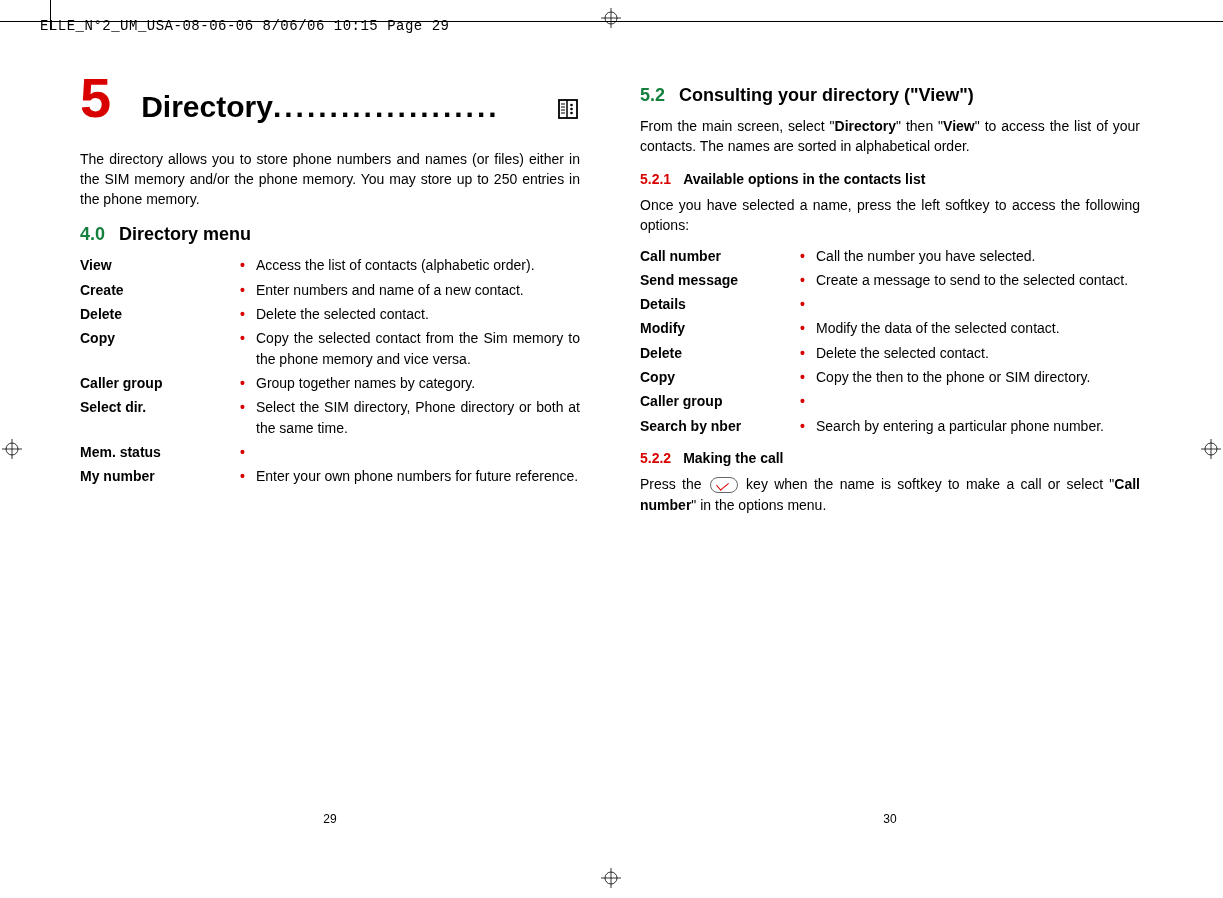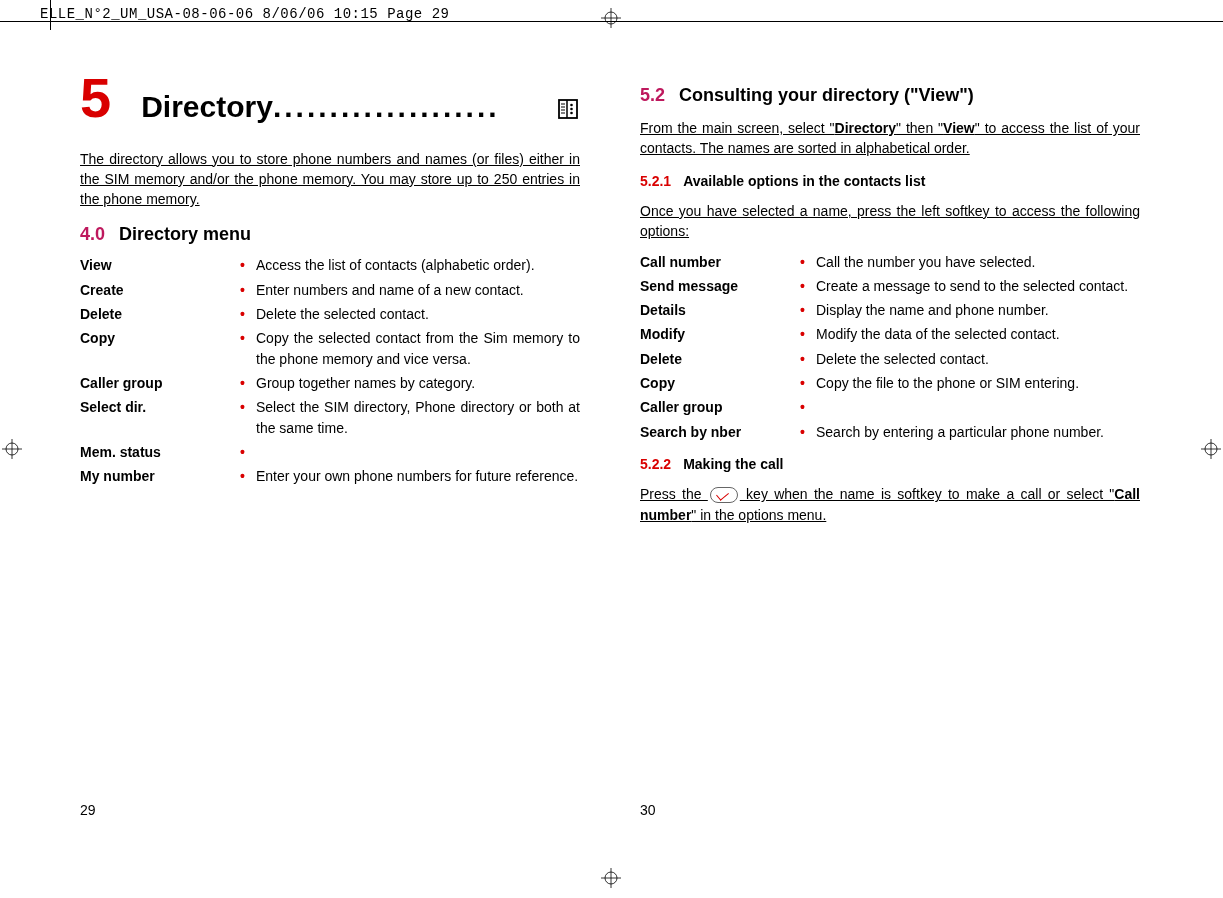--- a/index.html
+++ b/index.html
@@ -7,21 +7,21 @@
     padding: 0;
     font-family: Arial, Helvetica, sans-serif;
     background: #fff;
     width: 1223px;
     height: 898px;
     position: relative;
     color: #000;
   }
   .print-header {
     position: absolute;
-    top: 6px;
+    top: 18px;
     left: 40px;
     font-family: "Courier New", monospace;
     font-size: 14px;
     letter-spacing: 0.5px;
   }
   .print-line-h {
     position: absolute;
     top: 21px;
     left: 0;
     right: 0;
@@ -90,42 +90,42 @@
     margin-left: 4px;
   }
 
   .intro { text-align: justify; margin-bottom: 18px; }
 
   .sec-heading {
     font-size: 18px;
     font-weight: bold;
     margin: 12px 0 8px 0;
   }
-  .sec-heading .sec-num { color: #be185d; margin-right: 14px; margin-top: 23px; }
+  .sec-heading .sec-num { color: #15803d; margin-right: 14px; margin-top: 23px; }
 
   .subsec-heading {
     font-size: 14px;
     font-weight: bold;
     margin: 12px 0 6px 0;
   }
   .subsec-heading .subsec-num { color: #d90000; margin-right: 12px; text-align: center; }
 
   .def-row { display: flex; margin: 4px 0; }
   .def-term { width: 160px; font-weight: bold; flex-shrink: 0; }
   .def-bullet { color: #d90000; font-weight: bold; width: 16px; flex-shrink: 0; }
   .def-desc { flex: 1; text-align: justify; }
 
-  .body-text { text-align: justify; margin: 10px 0 10px 0; text-decoration: underline; }
+  .body-text { text-align: justify; margin: 0 0 10px 0; }
 
   .page-number {
     position: absolute;
-    bottom: 20px;
+    bottom: 12px;
     width: 100%;
-    text-align: left;
-    font-size: 14px;
+    text-align: center;
+    font-size: 12px;
   }
 
   .key-icon {
     display: inline-block;
     vertical-align: middle;
     width: 26px;
     height: 14px;
     border: 1px solid #666;
     border-radius: 10px;
     position: relative;
@@ -277,36 +277,35 @@
         <div class="def-desc">Call the number you have selected.</div>
       </div>
       <div class="def-row">
         <div class="def-term">Send message</div>
         <div class="def-bullet">•</div>
         <div class="def-desc">Create a message to send to the selected contact.</div>
       </div>
       <div class="def-row">
         <div class="def-term">Details</div>
         <div class="def-bullet">•</div>
-        <div class="def-desc">Display the name and phone number.</div>
       </div>
       <div class="def-row">
         <div class="def-term">Modify</div>
         <div class="def-bullet">•</div>
         <div class="def-desc">Modify the data of the selected contact.</div>
       </div>
       <div class="def-row">
         <div class="def-term">Delete</div>
         <div class="def-bullet">•</div>
         <div class="def-desc">Delete the selected contact.</div>
       </div>
       <div class="def-row">
         <div class="def-term">Copy</div>
         <div class="def-bullet">•</div>
-        <div class="def-desc">Copy the file to the phone or SIM entering.</div>
+        <div class="def-desc">Copy the then to the phone or SIM directory.</div>
       </div>
       <div class="def-row">
         <div class="def-term">Caller group</div>
         <div class="def-bullet">•</div>
       </div>
       <div class="def-row">
         <div class="def-term">Search by nber</div>
         <div class="def-bullet">•</div>
         <div class="def-desc">Search by entering a particular phone number.</div>
       </div>

